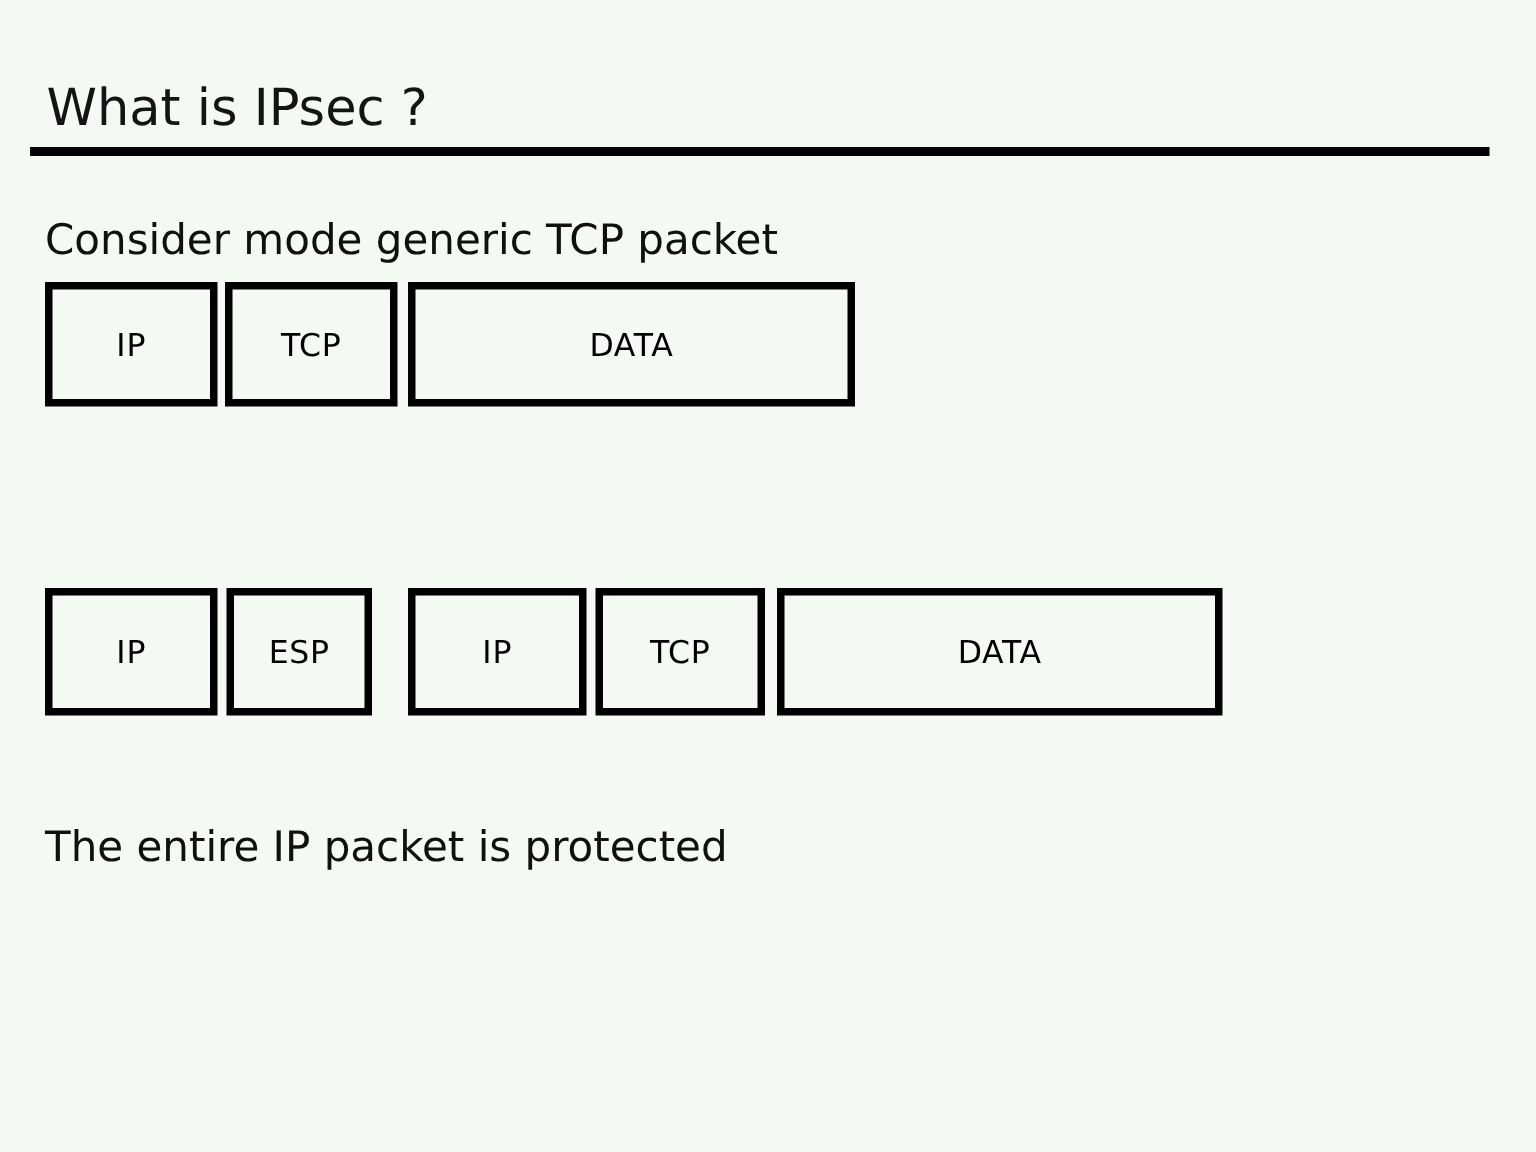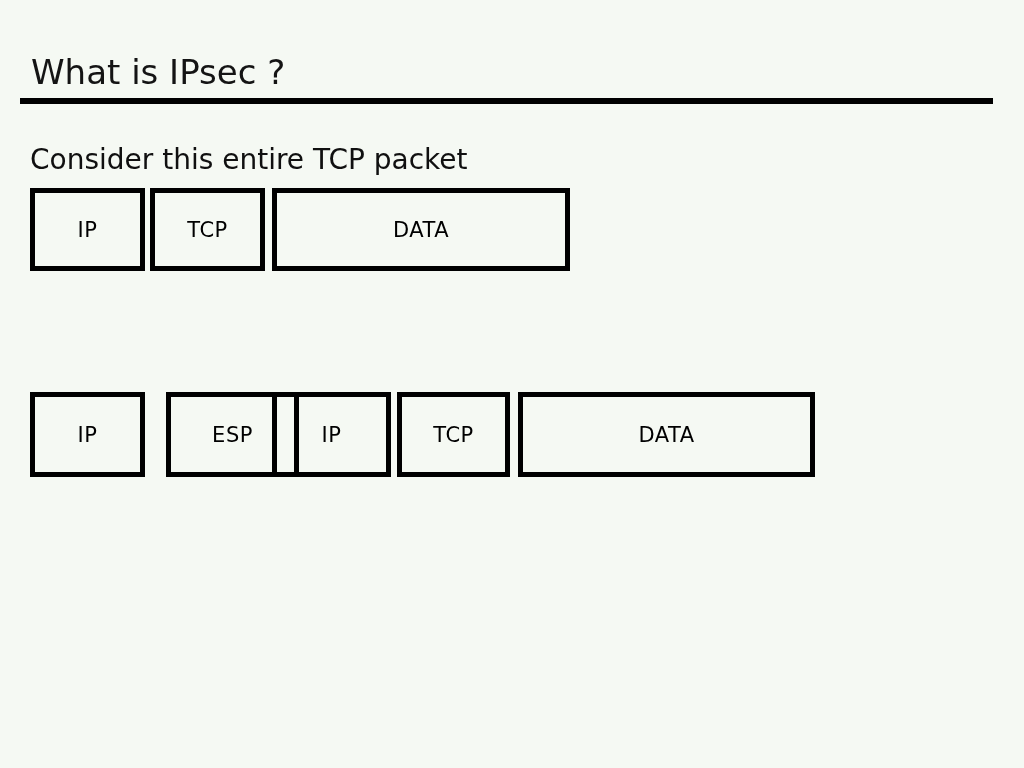--- a/index.html
+++ b/index.html
@@ -58,45 +58,46 @@
     font-size: 21px;
     letter-spacing: 0.5px;
     color: #000000;
   }
   
   #r1-b0 { left: 30px;  top: 188px; width: 115px; height: 83px; }
   #r1-b1 { left: 150px; top: 188px; width: 115px; height: 83px; }
   #r1-b2 { left: 272px; top: 188px; width: 298px; height: 83px; }
   
   #r2-b0 { left: 30px;  top: 392px; width: 115px; height: 85px; }
-  #r2-b1 { left: 166px; top: 392px; width: 133px; height: 85px; text-align: center; }
+  #r2-b1 { left: 151px; top: 392px; width: 97px; height: 85px; text-align: center; }
   #r2-b2 { left: 272px; top: 392px; width: 119px; height: 85px; }
   #r2-b3 { left: 397px; top: 392px; width: 113px; height: 85px; }
   #r2-b4 { left: 518px; top: 392px; width: 297px; height: 85px; }
 </style>
 </head>
 <body>
 
 <div class="slide">
 
   <div class="title">What is IPsec ?</div>
 
   <div class="title-rule"></div>
 
-  <div class="heading" id="heading-1">Consider this entire TCP packet</div>
+  <div class="heading" id="heading-1">Consider mode generic TCP packet</div>
 
   <div>
     <div class="pbox" id="r1-b0">IP</div>
     <div class="pbox" id="r1-b1">TCP</div>
     <div class="pbox" id="r1-b2">DATA</div>
   </div>
 
 
   <div>
     <div class="pbox" id="r2-b0">IP</div>
     <div class="pbox" id="r2-b1">ESP</div>
     <div class="pbox" id="r2-b2">IP</div>
     <div class="pbox" id="r2-b3">TCP</div>
     <div class="pbox" id="r2-b4">DATA</div>
   </div>
 
+  <div class="heading" id="footer-text">The entire IP packet is protected</div>
 
 </div>
 
 </body></html>

